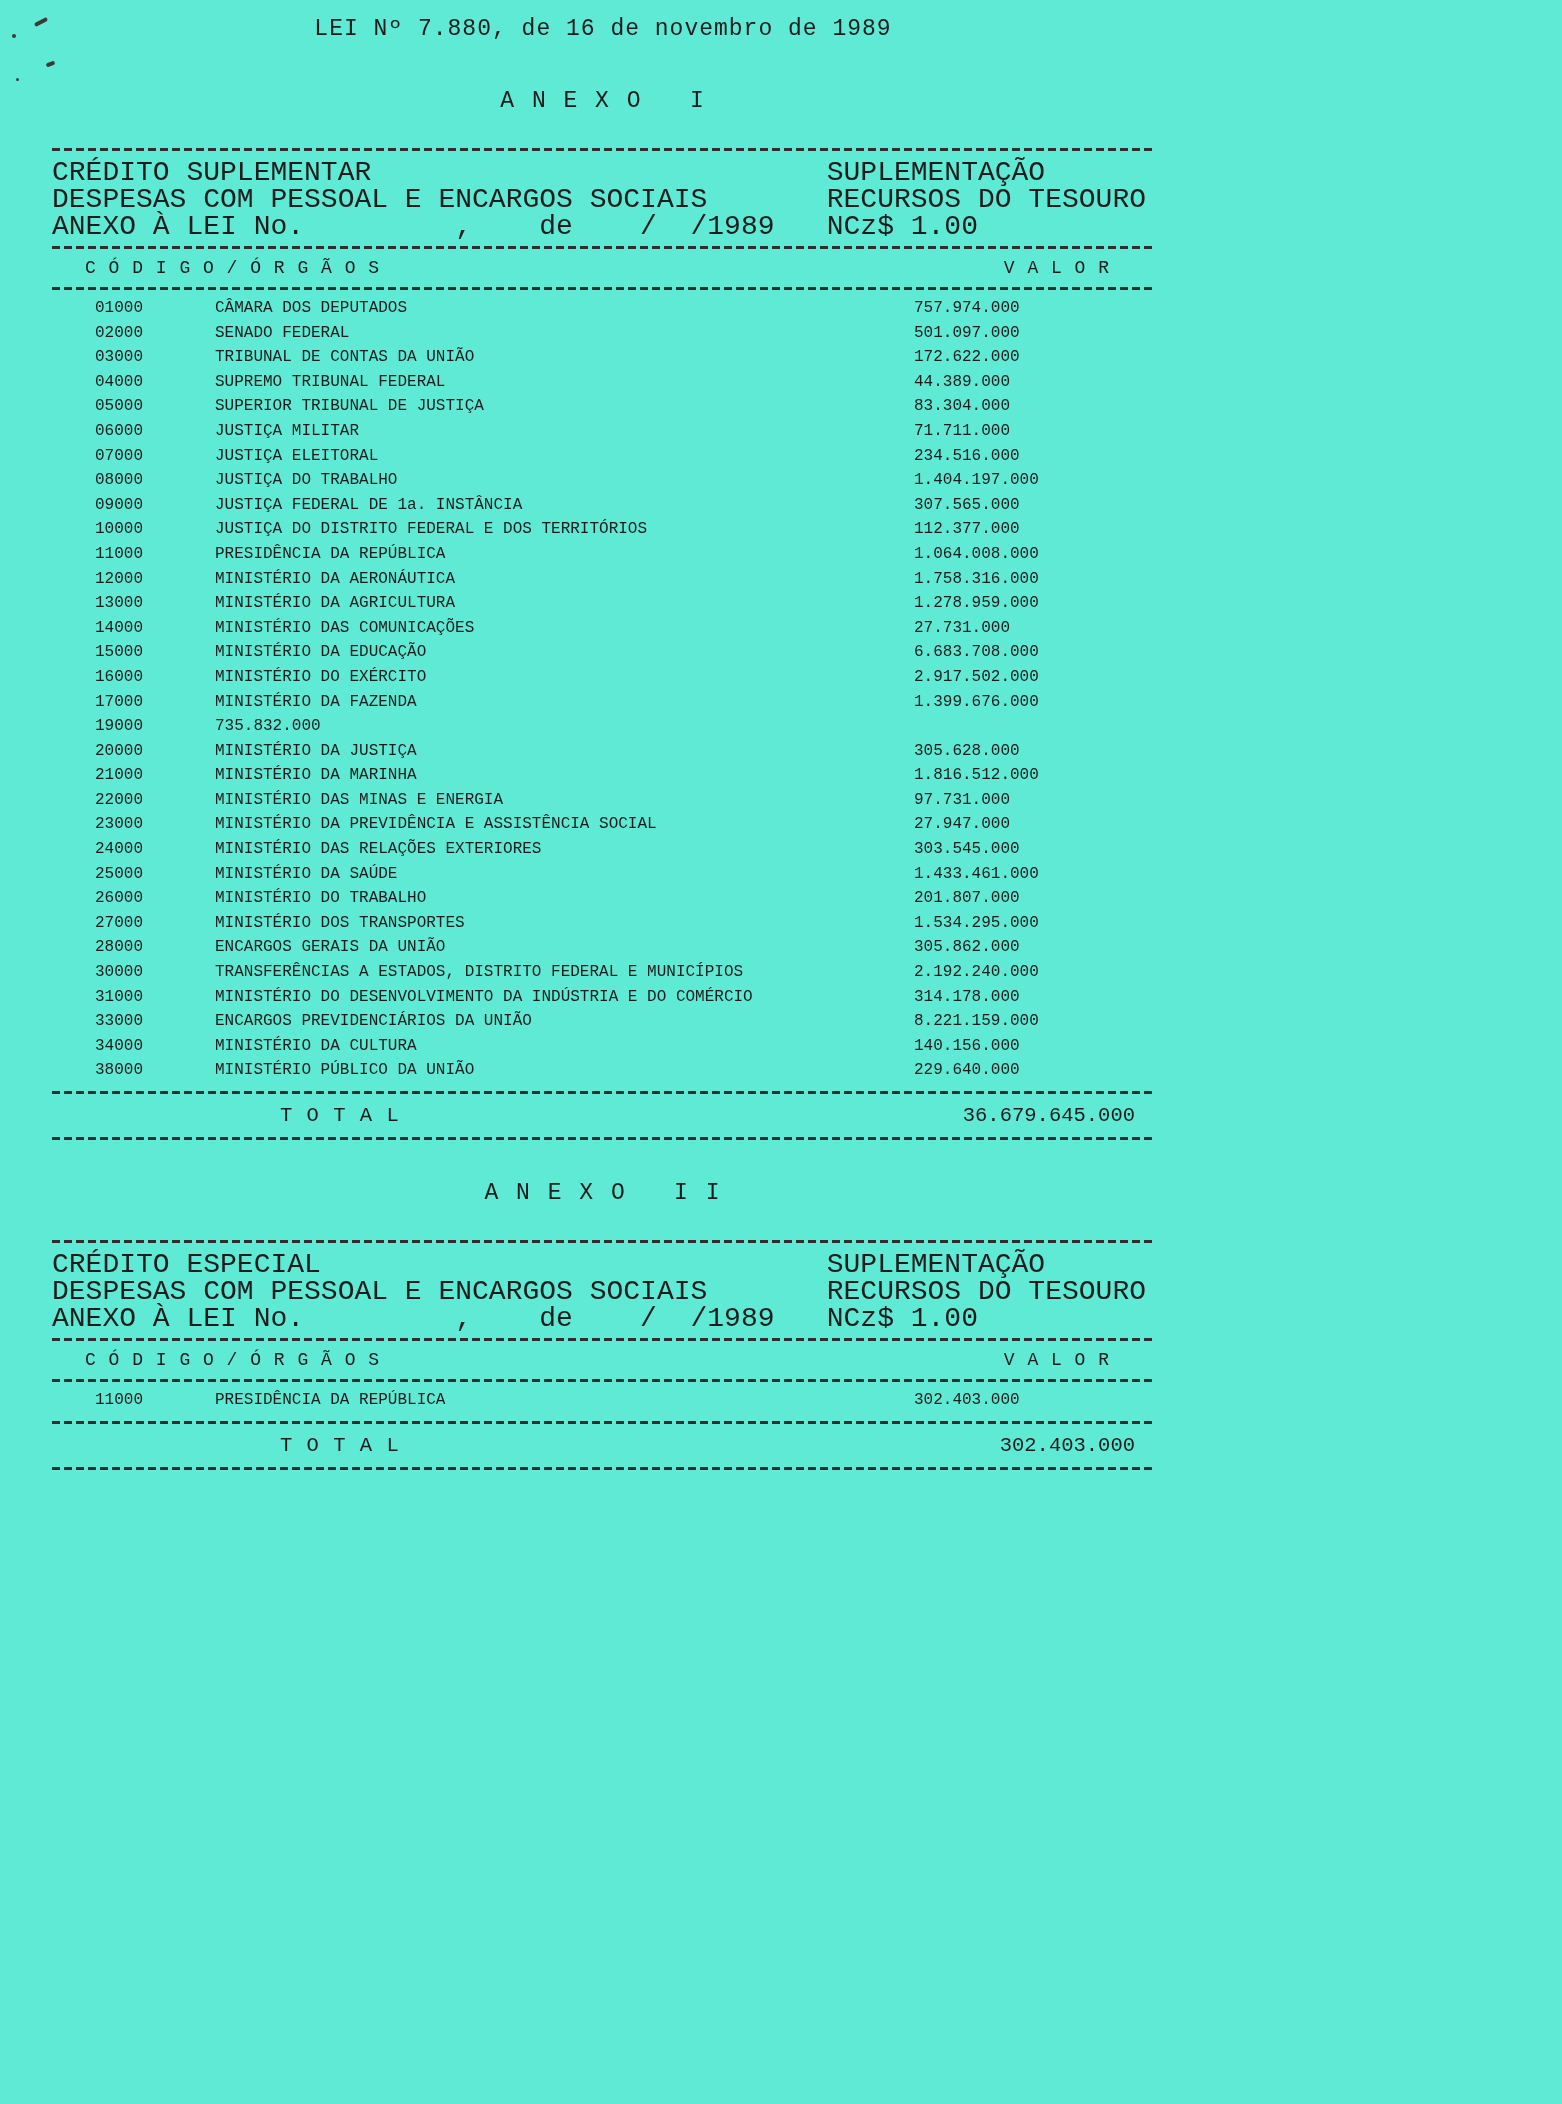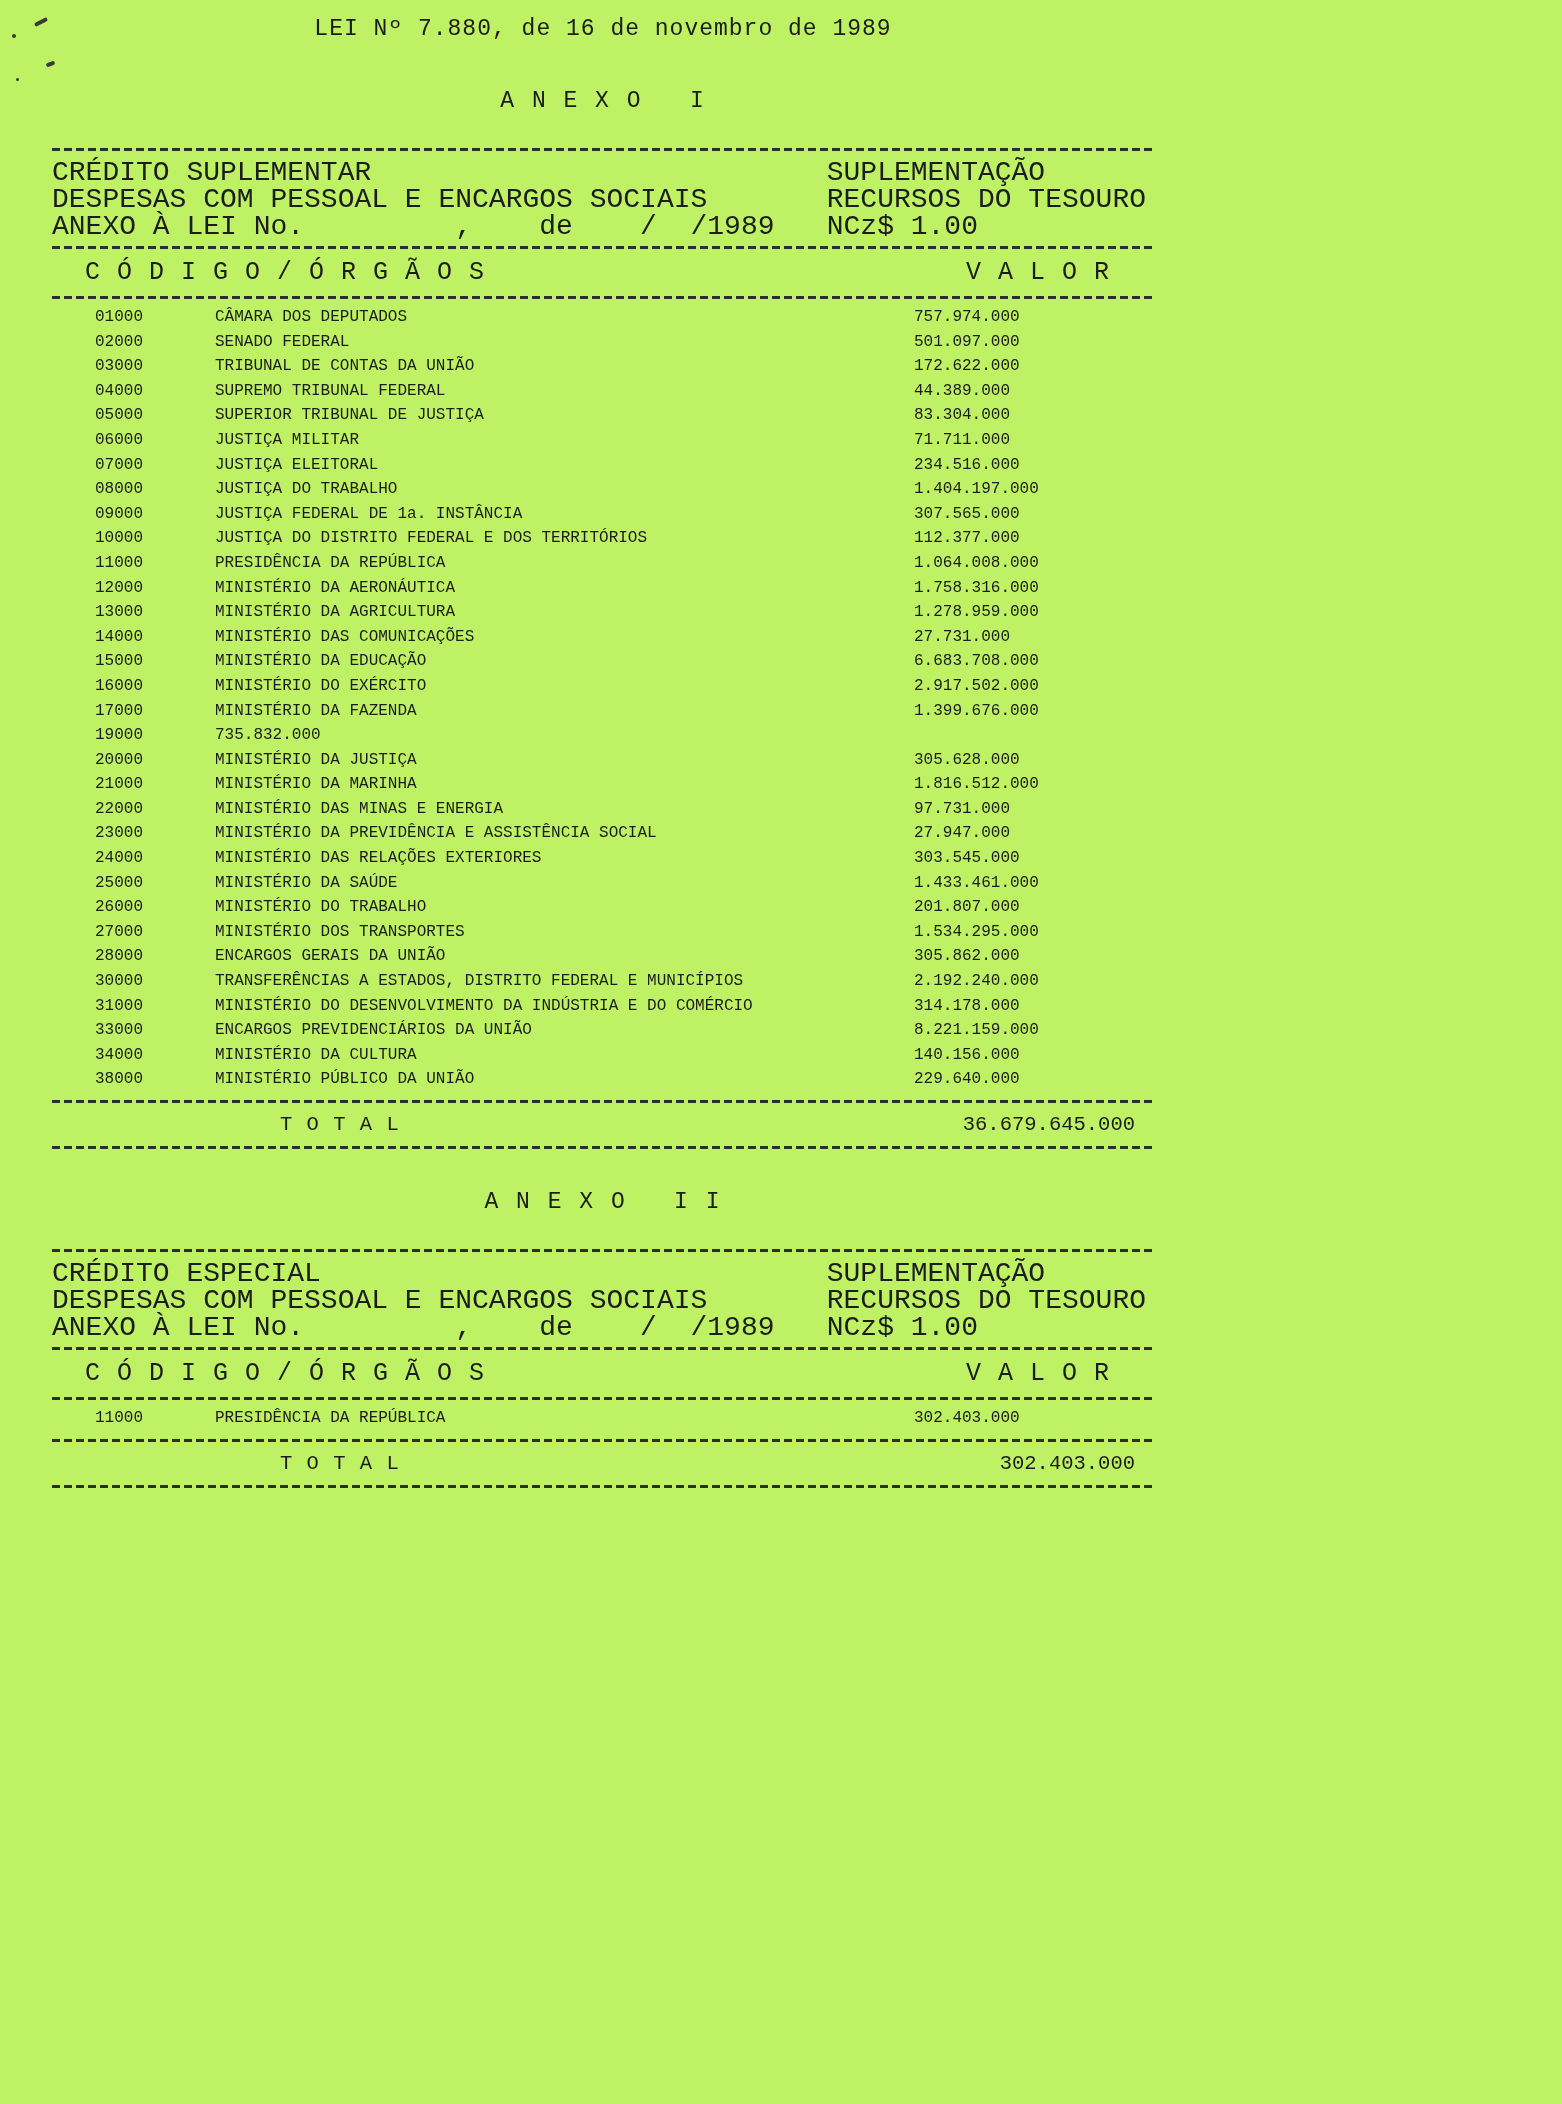--- a/index.html
+++ b/index.html
@@ -2,21 +2,21 @@
 <html><head>
 <meta charset="utf-8">
 <style>
   * { margin: 0; padding: 0; box-sizing: border-box; }
   html, body { background: #e8e8e6; }
   body { font-family: "Liberation Mono", "DejaVu Sans Mono", monospace; }
   .page {
     position: relative;
     width: 1562px;
     height: 2104px;
-    background: #bef264;
+    background: #5eead4;
     color: #1c1c1c;
     overflow: hidden;
     margin: 0 auto;
   }
   .content {
     position: absolute;
     left: 52px;
     top: 0;
     width: 1102px;
   }
@@ -56,21 +56,21 @@
     font-size: 28px;
   }
   .hdr .col { display: flex; flex-direction: column; }
   .hdr .col.right { }
   .hdr .line { line-height: 27px; }
 
   .colhead {
     display: flex;
     justify-content: space-between;
     padding: 9px 0;
-    font-size: 25px;
+    font-size: 18px;
   }
   .colhead .left { padding-left: 33px; letter-spacing: 1px; }
   .colhead .right { margin-right: 44px; letter-spacing: 1px; }
 
   .rows { padding: 6px 0 8px 0; font-size: 16px; }
   .row { display: flex; padding-left: 43px; line-height: 24.6px; }
   .row .code { width: 120px; flex: 0 0 120px; }
   .row .org { flex: 1 1 auto; overflow: hidden; }
   .row .val { flex: 0 0 240px; text-align: left; padding-right: 19px; }
 

